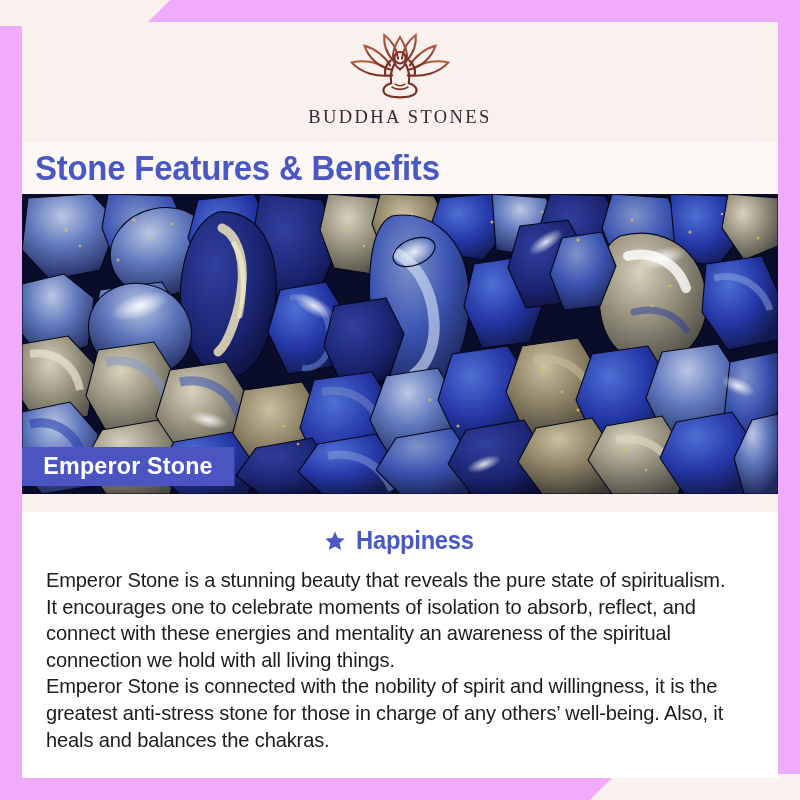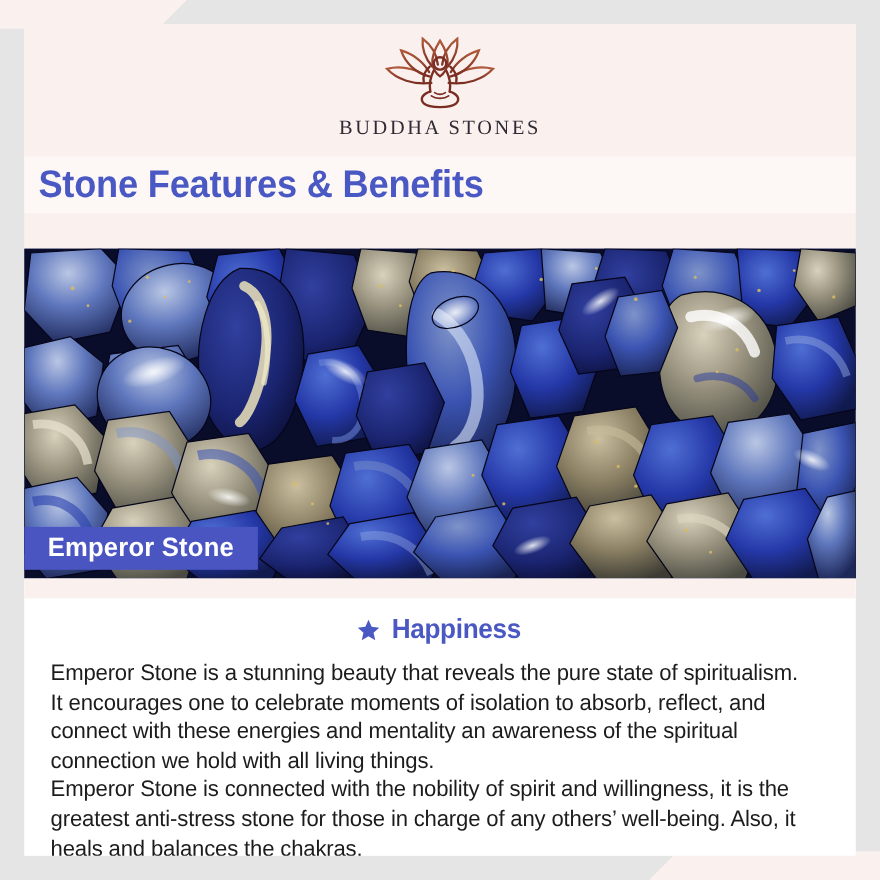--- a/index.html
+++ b/index.html
@@ -10,21 +10,21 @@
     height: 800px;
     overflow: hidden;
     font-family: "Liberation Sans", sans-serif;
   }
 
   
   #infographic {
     position: relative;
     width: 800px;
     height: 800px;
-    background: #e5e5e5;            
+    background: #f0abfc;            
   }
 
   
   .frame-wedge {
     position: absolute;
     background: #faf0ee;
   }
   .frame-wedge.top-left {
     left: 0; top: 0;
     width: 170px; height: 26px;
@@ -97,21 +97,20 @@
     white-space: nowrap;
   }
 
   
   #photo-band {
     position: relative;
     width: 756px;
     height: 300px;
     overflow: hidden;
     background: #1b2154;
-    margin-top: 32px;
   }
   #stone-photo {
     position: absolute;
     inset: 0;
     display: block;
   }
 
   
   #stone-label {
     position: absolute;

